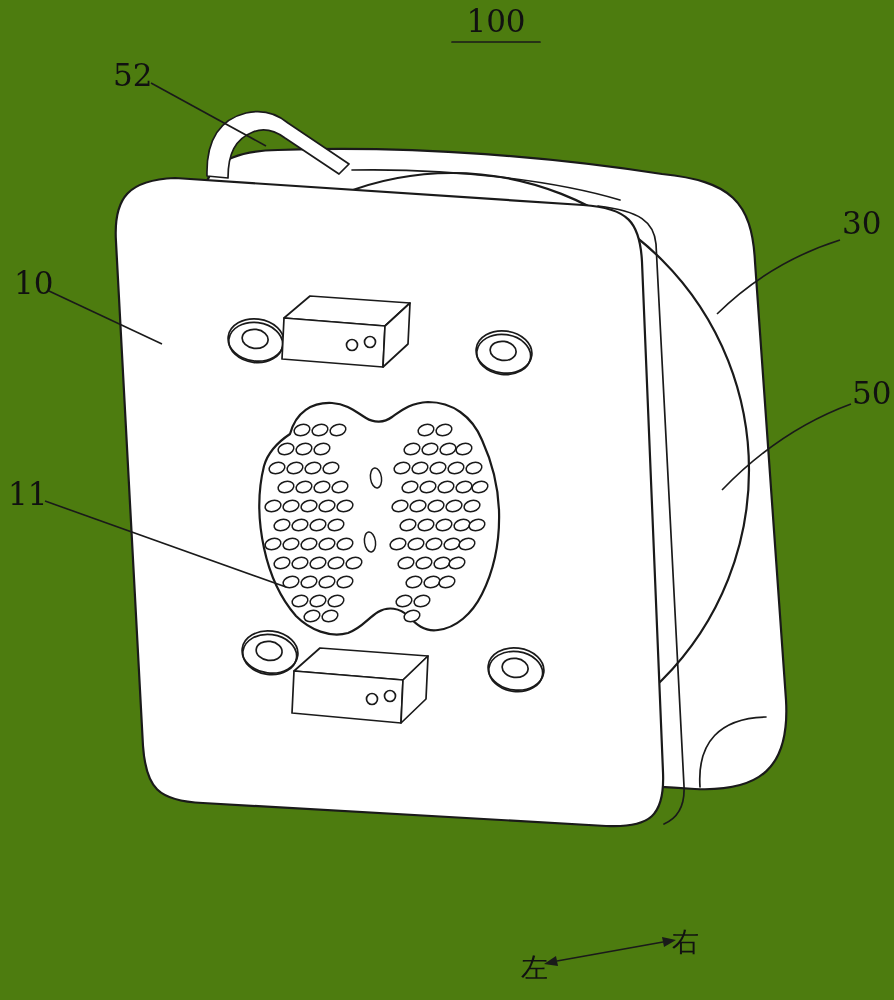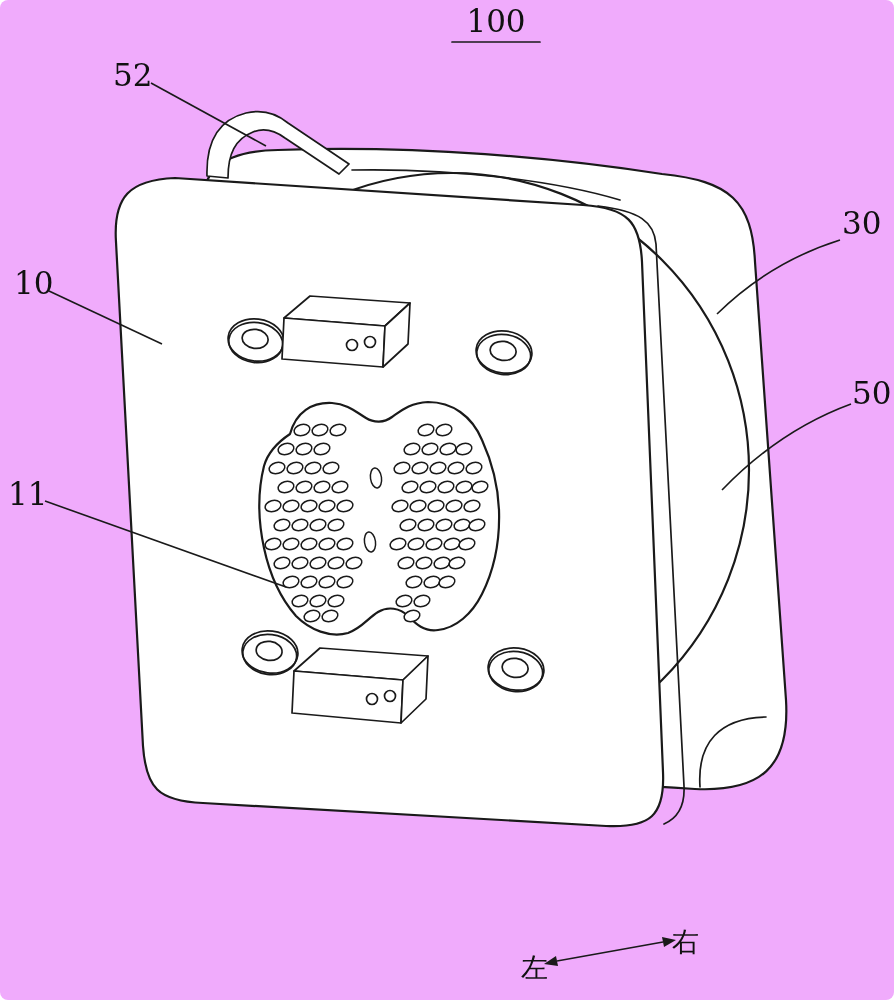--- a/index.html
+++ b/index.html
@@ -1,18 +1,18 @@
 <!DOCTYPE html>
 <html><head>
 <meta charset="utf-8">
 <title>Figure</title>
 <style>
   html,body{margin:0;padding:0;background:#fff;}
-  .stage{position:relative;width:894px;height:1000px;background:#f0abfc;overflow:hidden;
-         font-family:"DejaVu Sans",sans-serif;border-radius:8px;}
+  .stage{position:relative;width:894px;height:1000px;background:#4d7c0f;overflow:hidden;
+         font-family:"DejaVu Sans",sans-serif;}
   svg{position:absolute;left:0;top:0;}
   .ln{fill:none;stroke:#1a1a1a;stroke-width:2.2;stroke-linejoin:round;stroke-linecap:round;}
   .ln-thin{fill:none;stroke:#1a1a1a;stroke-width:1.7;stroke-linejoin:round;stroke-linecap:round;}
   .solid{fill:#ffffff;stroke:#1a1a1a;stroke-width:2.2;stroke-linejoin:round;}
   .solid-thin{fill:#ffffff;stroke:#1a1a1a;stroke-width:1.7;stroke-linejoin:round;}
   .leader{fill:none;stroke:#1a1a1a;stroke-width:1.6;}
   .num{font-family:"DejaVu Serif","Liberation Serif",serif;font-size:31px;fill:#111;}
   .cjk{font-family:"DejaVu Sans","Liberation Sans",sans-serif;font-size:27px;fill:#111;}
   .arrowhead{fill:#1a1a1a;stroke:none;}
 </style>

